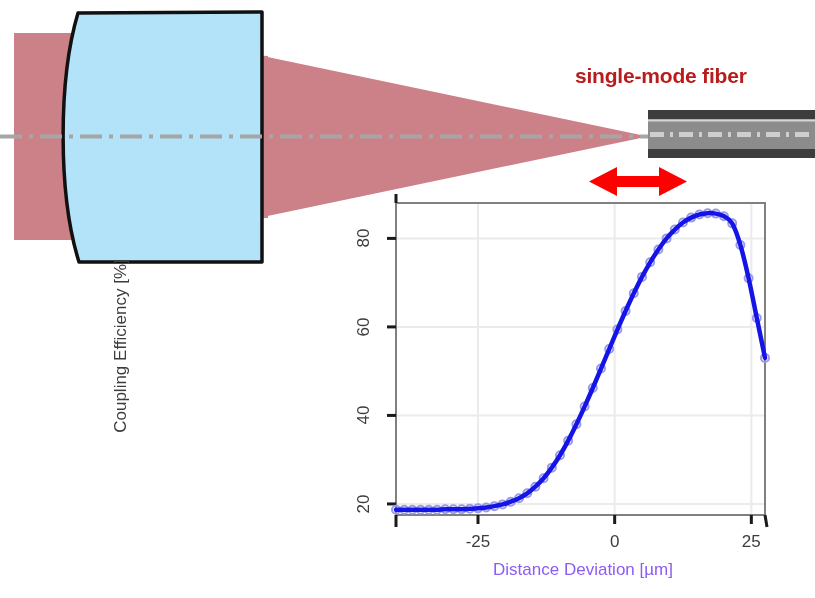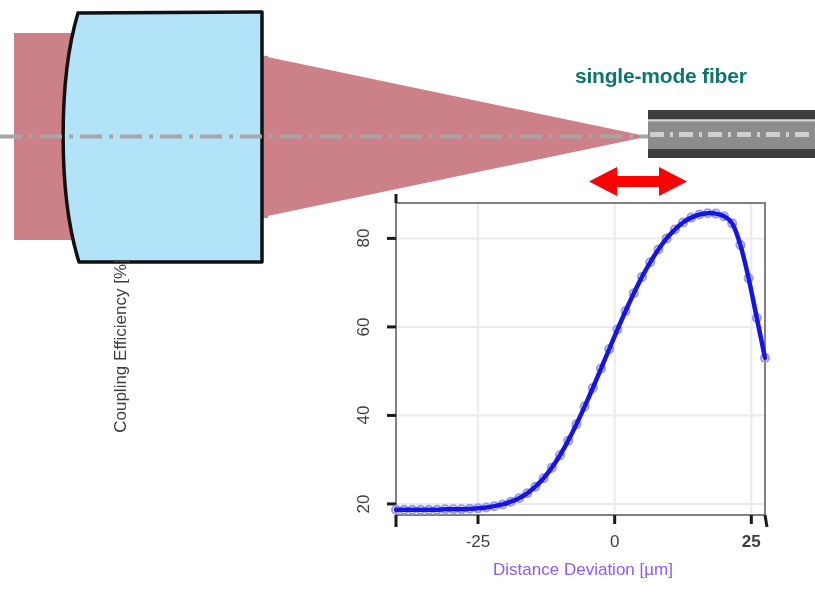--- a/index.html
+++ b/index.html
@@ -27,21 +27,21 @@
   #optics-svg, #plot-svg {
     display: block;
   }
   .fiber-label {
     position: absolute;
     left: 575px;
     top: 64px;
     font-family: "Liberation Sans", sans-serif;
     font-size: 21px;
     font-weight: bold;
-    color: #0f766e;
+    color: #b91c1c;
     letter-spacing: -0.2px;
     white-space: nowrap;
   }
   .axis-title-x {
     position: absolute;
     left: 398px;
     top: 560px;
     width: 370px;
     text-align: center;
     font-family: "Liberation Sans", sans-serif;
@@ -188,21 +188,21 @@
       </g>
     <path id="series-path" fill="none" stroke="#1414e6" stroke-width="4.5" stroke-linejoin="round" stroke-linecap="round" d="M 396 509.68936170212766 C 397.3666666666667 509.68936170212766, 401.46666666666664 509.68936170212766, 404.2 509.68936170212766 C 406.93333333333334 509.68936170212766, 409.66666666666663 509.68936170212766, 412.4 509.68936170212766 C 415.1333333333333 509.68936170212766, 417.8666666666667 509.68936170212766, 420.6 509.68936170212766 C 423.33333333333337 509.68936170212766, 426.06666666666666 509.68936170212766, 428.8 509.68936170212766 C 431.53333333333336 509.68936170212766, 434.26666666666665 509.7631205673759, 437 509.68936170212766 C 439.73333333333335 509.6156028368794, 442.46666666666664 509.3205673758865, 445.2 509.2468085106383 C 447.93333333333334 509.17304964539005, 450.66666666666663 509.2468085106383, 453.4 509.2468085106383 C 456.1333333333333 509.2468085106383, 458.8666666666667 509.3205673758865, 461.6 509.2468085106383 C 464.33333333333337 509.17304964539005, 467.06666666666666 508.9517730496454, 469.8 508.8042553191489 C 472.53333333333336 508.65673758865245, 475.26666666666665 508.5829787234042, 478 508.36170212765956 C 480.73333333333335 508.1404255319149, 483.46666666666664 507.845390070922, 486.2 507.4765957446809 C 488.93333333333334 507.10780141843975, 491.66666666666663 506.6652482269504, 494.4 506.1489361702128 C 497.1333333333333 505.6326241134752, 499.8666666666667 505.11631205673757, 502.6 504.3787234042553 C 505.33333333333337 503.64113475177305, 508.06666666666666 502.7560283687943, 510.8 501.72340425531917 C 513.5333333333333 500.690780141844, 516.2666666666667 499.58439716312057, 519 498.18297872340423 C 521.7333333333333 496.7815602836879, 524.4666666666667 495.2326241134752, 527.2 493.3148936170213 C 529.9333333333334 491.3971631205674, 532.6666666666666 489.1843971631206, 535.4 486.67659574468087 C 538.1333333333333 484.16879432624114, 540.8666666666667 481.4397163120567, 543.6 478.26808510638296 C 546.3333333333334 475.0964539007092, 549.0666666666666 471.48226950354615, 551.8 467.6468085106383 C 554.5333333333333 463.8113475177305, 557.2666666666667 459.754609929078, 560 455.25531914893617 C 562.7333333333333 450.7560283687943, 565.4666666666667 445.8141843971631, 568.2 440.65106382978723 C 570.9333333333334 435.48794326241136, 573.6666666666666 429.95602836879436, 576.4 424.2765957446809 C 579.1333333333333 418.5971631205674, 581.8666666666667 412.622695035461, 584.6 406.5744680851064 C 587.3333333333334 400.5262411347518, 590.0666666666666 394.33049645390065, 592.8 387.98723404255315 C 595.5333333333333 381.64397163120566, 598.2666666666667 375.0056737588652, 601 368.51489361702124 C 603.7333333333333 362.0241134751773, 606.4666666666667 355.5333333333333, 609.2 349.04255319148933 C 611.9333333333334 342.55177304964536, 614.6666666666666 335.9134751773049, 617.4 329.5702127659574 C 620.1333333333333 323.2269503546099, 622.8666666666667 317.03120567375885, 625.6 310.98297872340424 C 628.3333333333334 304.93475177304964, 631.0666666666666 298.9602836879433, 633.8 293.2808510638298 C 636.5333333333333 287.6014184397163, 639.2666666666667 282.06950354609927, 642 276.9063829787234 C 644.7333333333333 271.74326241134753, 647.4666666666667 266.87517730496455, 650.2 262.30212765957447 C 652.9333333333334 257.7290780141844, 655.6666666666667 253.45106382978724, 658.4000000000001 249.468085106383 C 661.1333333333334 245.48510638297876, 663.8666666666666 241.72340425531917, 666.5999999999999 238.40425531914894 C 669.3333333333333 235.08510638297872, 672.0666666666666 232.2085106382979, 674.8 229.55319148936172 C 677.5333333333333 226.89787234042555, 680.2666666666667 224.4638297872341, 683 222.47234042553197 C 685.7333333333333 220.48085106382985, 688.4666666666667 218.93191489361703, 691.2 217.60425531914893 C 693.9333333333334 216.27659574468083, 696.6666666666666 215.24397163120562, 699.4 214.50638297872337 C 702.1333333333333 213.7687943262411, 704.8666666666667 213.32624113475177, 707.6 213.17872340425532 C 710.3333333333334 213.03120567375888, 713.0666666666666 213.1049645390071, 715.8 213.6212765957447 C 718.5333333333333 214.13758865248226, 721.2666666666667 214.65390070921984, 724 216.27659574468083 C 726.7333333333333 217.89929078014183, 729.4666666666667 218.56312056737585, 732.2 223.3574468085106 C 734.9333333333334 228.15177304964533, 737.6666666666666 235.8964539007092, 740.4 245.04255319148933 C 743.1333333333333 254.18865248226948, 745.8666666666667 266.06382978723406, 748.6 278.2340425531915 C 751.3333333333334 290.40425531914894, 754.0666666666666 304.78723404255317, 756.8 318.063829787234 C 759.5333333333333 331.34042553191483, 763.6333333333333 351.25531914893617, 765 357.8936170212766"></path>
   </svg>
 
   <div class="axis-title-x">Distance Deviation [µm]</div>
   <div class="axis-title-y">Coupling Efficiency [%]</div>
 
   <div id="xtick-labels">
       <div class="tick-label tick-x" style="left: 448px; top: 532px;">-25</div>
       <div class="tick-label tick-x" style="left: 584.667px; top: 532px;">0</div>
-      <div class="tick-label tick-x" style="left: 721.333px; top: 532px; font-weight: bold;">25</div>
+      <div class="tick-label tick-x" style="left: 721.333px; top: 532px;">25</div>
     </div>
   <div id="ytick-labels">
       <div class="tick-label tick-y" style="left: 344px; top: 493.936px;">20</div>
       <div class="tick-label tick-y" style="left: 344px; top: 405.426px;">40</div>
       <div class="tick-label tick-y" style="left: 344px; top: 316.915px;">60</div>
       <div class="tick-label tick-y" style="left: 344px; top: 228.404px;">80</div>
     </div>
 
 </div>
 

